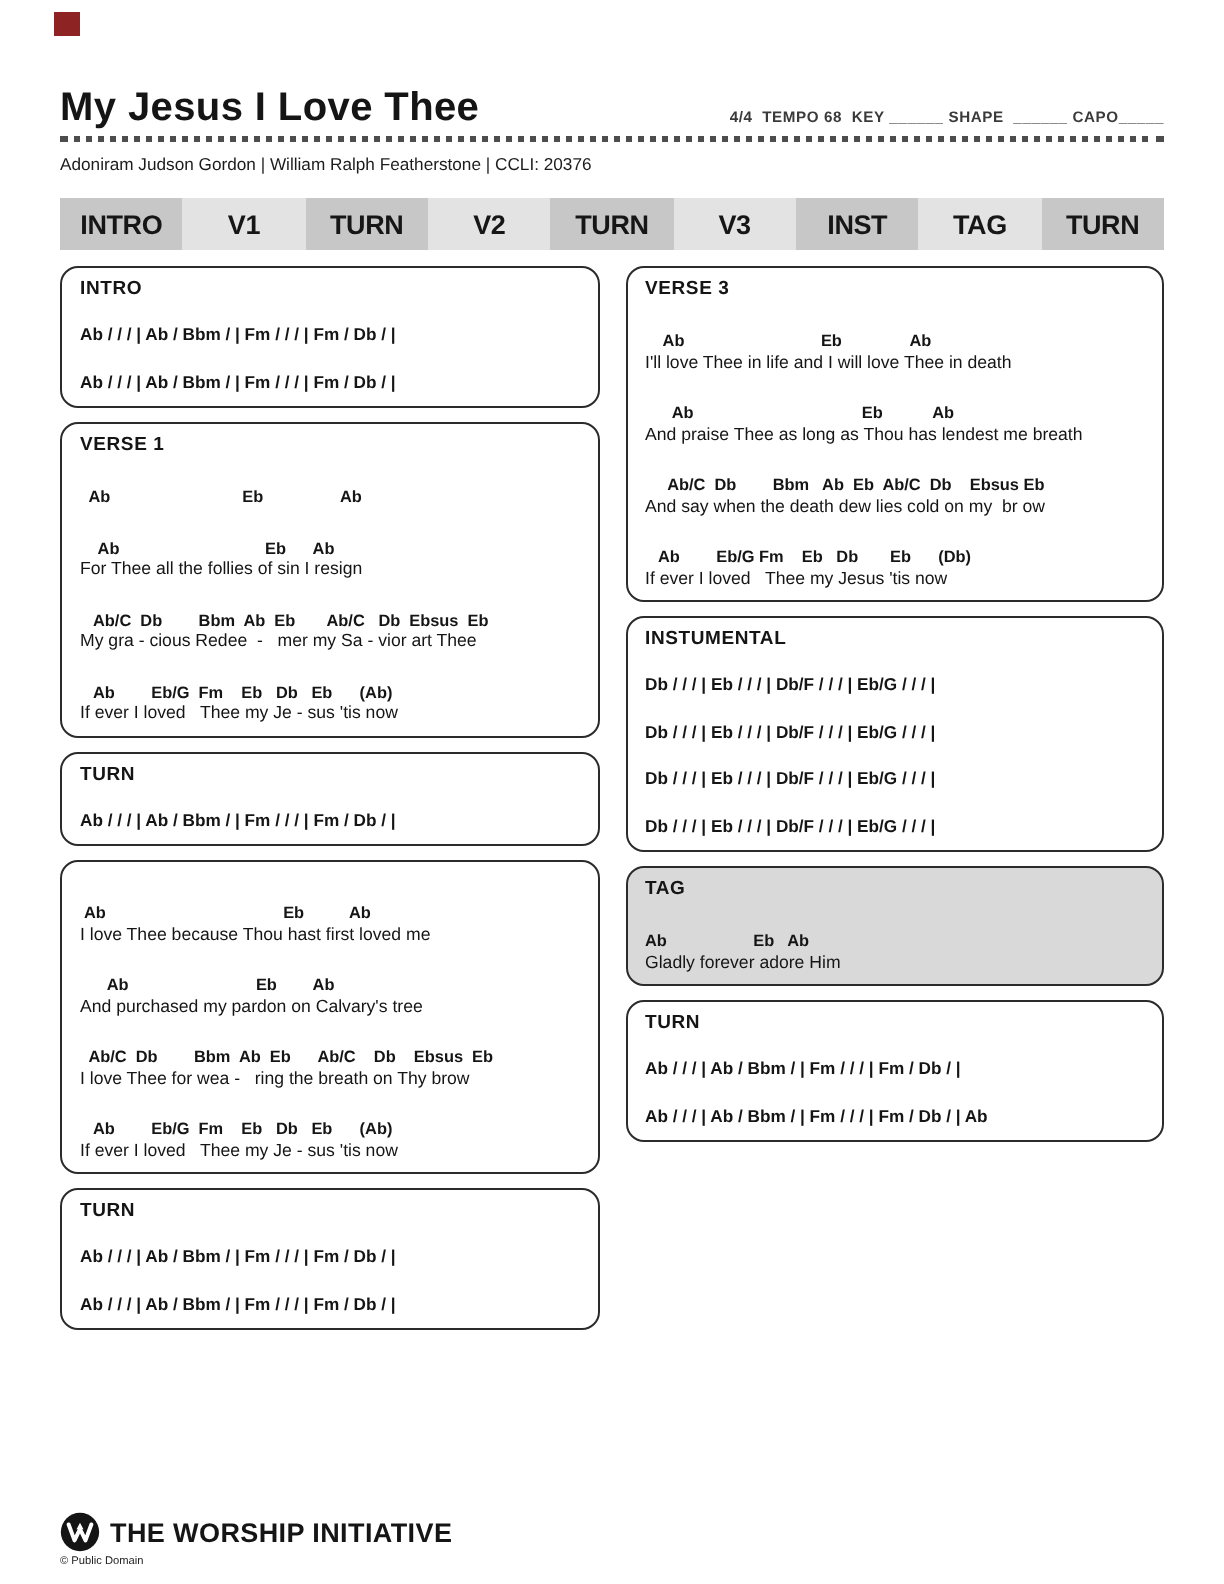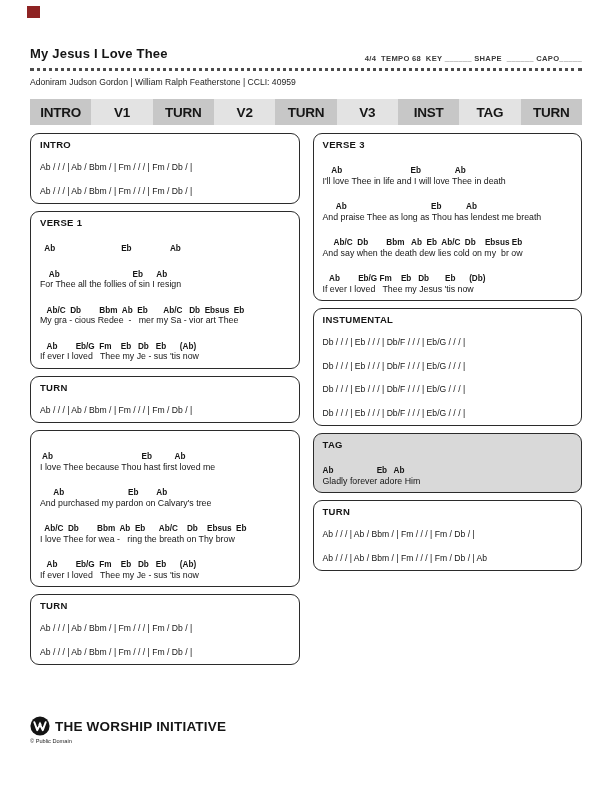--- a/index.html
+++ b/index.html
@@ -1,58 +1,58 @@
 <!DOCTYPE html>
 <html><head>
 <meta charset="utf-8">
 <style>
   html,body{margin:0;padding:0;background:#fff;}
   .page{position:relative;width:612px;height:792px;background:#fff;overflow:hidden;
         font-family:"Liberation Sans",sans-serif;color:#151515;}
   .red-marker{position:absolute;left:27px;top:6px;width:13px;height:12px;background:#8e2323;}
   .content{padding:0 30px;}
   .header-row{display:flex;justify-content:space-between;align-items:flex-end;padding-top:44px;}
-  .page-title{font-size:13px;font-weight:bold;letter-spacing:.2px;margin:0;line-height:20px;}
+  .page-title{font-size:20px;font-weight:bold;letter-spacing:.2px;margin:0;line-height:20px;}
   .meta-line{font-size:7.6px;font-weight:bold;color:#3a3a3a;letter-spacing:.3px;padding-bottom:1px;white-space:pre;}
   .dotted-rule{margin-top:4px;border-bottom:3px dotted #4d4d4d;height:0;}
   .authors-line{font-size:8.6px;margin-top:6px;color:#1c1c1c;}
   .navbar{display:flex;height:26px;margin-top:12px;}
   .nav-seg{flex:1;display:flex;align-items:center;justify-content:center;
            font-weight:bold;font-size:13.5px;letter-spacing:-.2px;color:#161616;}
   .nav-seg.dark{background:#c7c7c7;}
   .nav-seg.light{background:#e3e3e3;}
   .cols{display:flex;gap:13px;margin-top:8px;}
   .col{width:269.5px;display:flex;flex-direction:column;gap:7px;}
   .box{border:1.6px solid #2b2b2b;border-radius:9px;padding:5px 9px 6px;background:#fff;}
   .box.fill{background:#d9d9d9;}
   .box-title{font-size:9.5px;font-weight:bold;letter-spacing:.3px;margin-bottom:2px;}
-  .bar-line{font-size:8.6px;font-weight:normal;line-height:11.5px;white-space:pre;margin-top:12px;}
+  .bar-line{font-size:8.6px;font-weight:bold;line-height:11.5px;white-space:pre;margin-top:12px;}
   .pair{margin-top:16px;}
   .chord-line{font-size:8.2px;font-weight:bold;white-space:pre;line-height:9.5px;}
   .lyric-line{font-size:8.8px;white-space:pre;line-height:10.5px;}
-  .page-footer{position:absolute;left:30px;top:716px;}
+  .page-footer{position:absolute;left:30px;top:756px;}
   .brand-row{display:flex;align-items:center;gap:5px;}
   .brand-text{font-size:13.5px;font-weight:bold;letter-spacing:.2px;}
   .copyright{font-size:5.6px;margin-top:2px;color:#222;}
 </style>
 </head>
 <body>
 
 <div class="page">
   <div class="red-marker"></div>
 
   <div class="content">
     <div class="header-row">
       <h1 class="page-title">My Jesus I Love Thee</h1>
       <div class="meta-line">4/4  TEMPO 68  KEY ______ SHAPE  ______ CAPO_____</div>
     </div>
 
     <div class="dotted-rule"></div>
 
-    <div class="authors-line">Adoniram Judson Gordon | William Ralph Featherstone | CCLI: 40959</div>
+    <div class="authors-line">Adoniram Judson Gordon | William Ralph Featherstone | CCLI: 20376</div>
 
     <nav class="navbar" id="navbar">
         <div class="nav-seg dark">INTRO</div>
         <div class="nav-seg light">V1</div>
         <div class="nav-seg dark">TURN</div>
         <div class="nav-seg light">V2</div>
         <div class="nav-seg dark">TURN</div>
         <div class="nav-seg light">V3</div>
         <div class="nav-seg dark">INST</div>
         <div class="nav-seg light">TAG</div>

